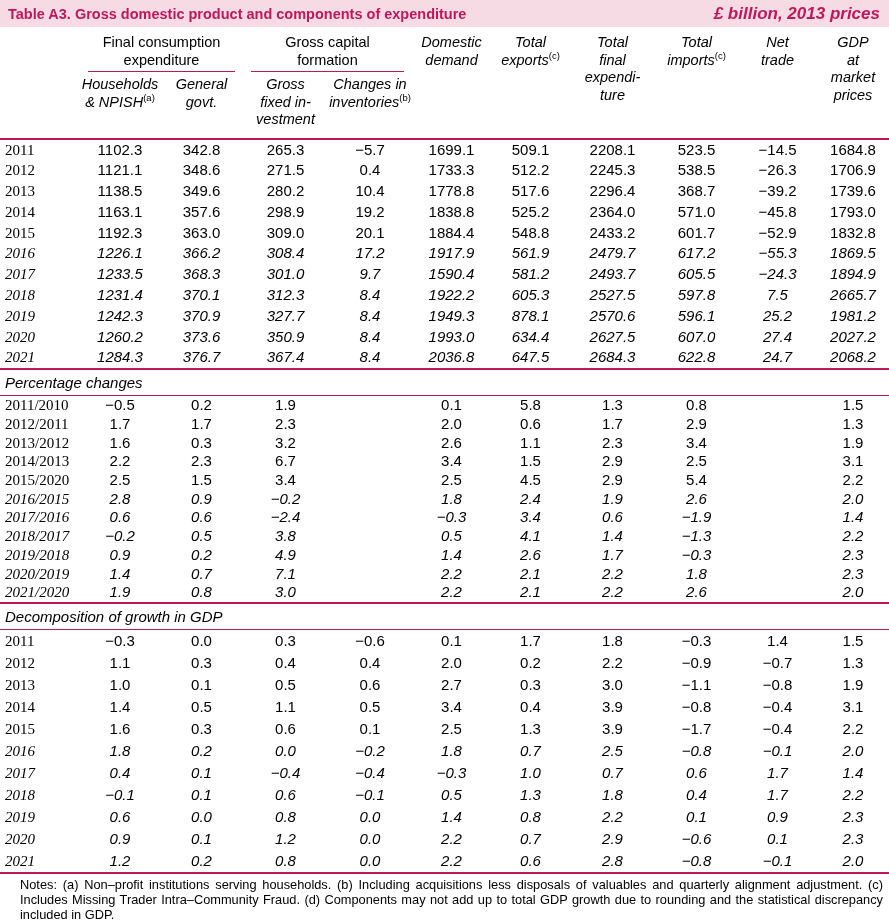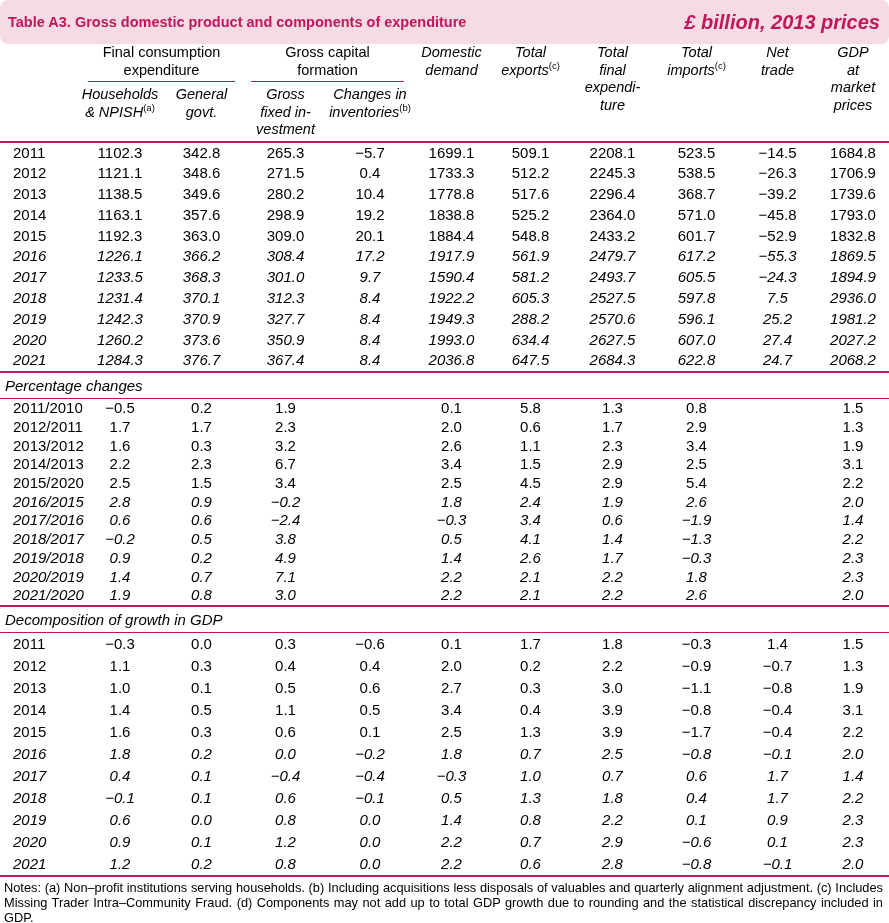--- a/index.html
+++ b/index.html
@@ -5,61 +5,60 @@
   :root{
     --accent:#c0175c;
     --accent-bg:#f6dbe4;
   }
   *{margin:0;padding:0;box-sizing:border-box;}
   body{
     width:889px;height:923px;overflow:hidden;background:#fff;color:#000;
     font-family:"Liberation Sans", sans-serif;
   }
   .titlebar{
-    height:44px;background:var(--accent-bg);
+    height:27px;background:var(--accent-bg);
     display:flex;align-items:center;justify-content:space-between;
     padding:0 9px 0 8px;
-    border-radius:8px;
   }
   .title{color:var(--accent);font-weight:bold;font-size:14.5px;white-space:nowrap;}
-  .units{color:var(--accent);font-weight:bold;font-style:italic;font-size:20px;white-space:nowrap;}
+  .units{color:var(--accent);font-weight:bold;font-style:italic;font-size:17px;white-space:nowrap;}
 
   table.gdp{
     width:889px;table-layout:fixed;border-collapse:collapse;border-spacing:0;
     border-bottom:2.5px solid var(--accent);
   }
   thead{border-bottom:2px solid var(--accent);}
   thead th, thead td{
     vertical-align:top;text-align:center;font-weight:normal;
-    font-size:14.5px;line-height:17.5px;
-  }
-  thead tr.sub-row th{padding-top:4px;padding-bottom:2px;}
+    font-size:14.5px;line-height:17.5px;padding-top:7px;
+  }
+  thead tr.sub-row th{padding-top:4px;padding-bottom:9px;}
   .group-label{
     display:block;white-space:pre-line;margin:0 8px;padding-bottom:2px;
     border-bottom:1.5px solid var(--accent);
   }
   .lbl{white-space:pre-line;font-style:italic;}
   sup{font-size:9.5px;line-height:0;vertical-align:super;}
 
   tbody td{font-size:15px;text-align:center;padding:0;}
-  tbody td.year{text-align:left;padding-left:13px;}
+  tbody td.year{text-align:left;padding-left:5px;font-family:Liberation Serif, serif;}
   tr.sec0 td{line-height:20.8px;}
   tr.sec1 td{line-height:18.7px;}
   tr.sec2 td{line-height:22px;}
   tr.forecast td{font-style:italic;}
   tr.section-label-row td{
     text-align:left;font-style:italic;font-size:15px;line-height:18px;
     padding:4px 0 3px 5px;
     border-top:2px solid var(--accent);
     border-bottom:1px solid var(--accent);
     margin-left:16px;
   }
   .notes{
     font-size:12.8px;line-height:14.8px;text-align:justify;
-    padding:4px 6px 0 4px;
+    padding:4px 6px 0 20px;
   }
 </style>
 </head>
 <body>
 
 <div class="titlebar">
   <span class="title">Table A3. Gross domestic product and components of expenditure</span>
   <span class="units">£ billion, 2013 prices</span>
 </div>
 
@@ -213,30 +212,30 @@
         <td class="year">2018</td>
         <td class="val">1231.4</td>
         <td class="val">370.1</td>
         <td class="val">312.3</td>
         <td class="val">8.4</td>
         <td class="val">1922.2</td>
         <td class="val">605.3</td>
         <td class="val">2527.5</td>
         <td class="val">597.8</td>
         <td class="val">7.5</td>
-        <td class="val">2936.0</td>
+        <td class="val">2665.7</td>
       </tr>
       <tr class="data-row sec0 forecast">
         <td class="year">2019</td>
         <td class="val">1242.3</td>
         <td class="val">370.9</td>
         <td class="val">327.7</td>
         <td class="val">8.4</td>
         <td class="val">1949.3</td>
-        <td class="val">288.2</td>
+        <td class="val">878.1</td>
         <td class="val">2570.6</td>
         <td class="val">596.1</td>
         <td class="val">25.2</td>
         <td class="val">1981.2</td>
       </tr>
       <tr class="data-row sec0 forecast">
         <td class="year">2020</td>
         <td class="val">1260.2</td>
         <td class="val">373.6</td>
         <td class="val">350.9</td>

